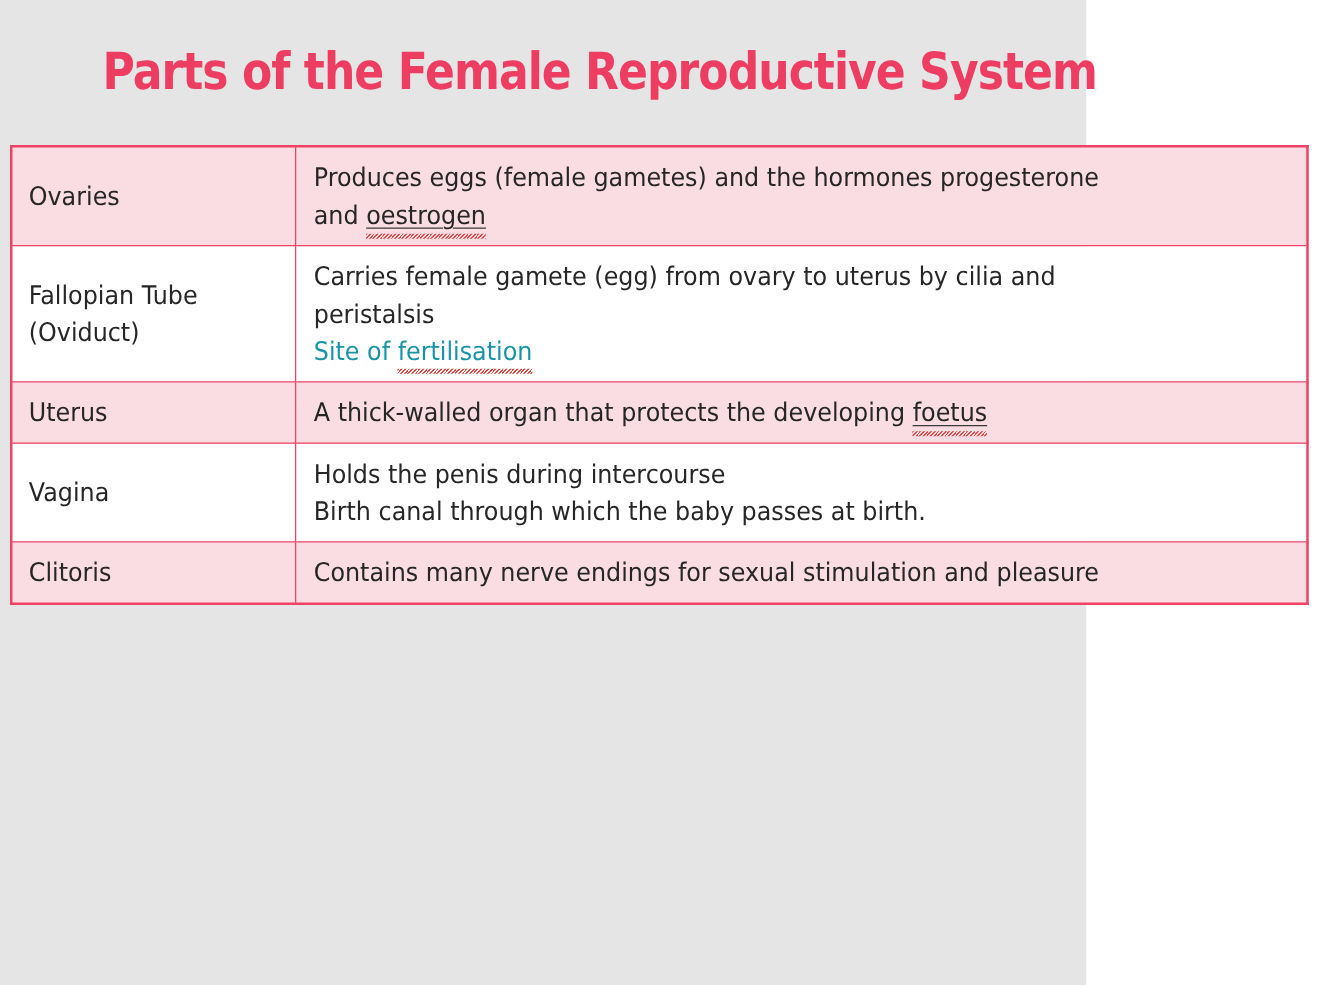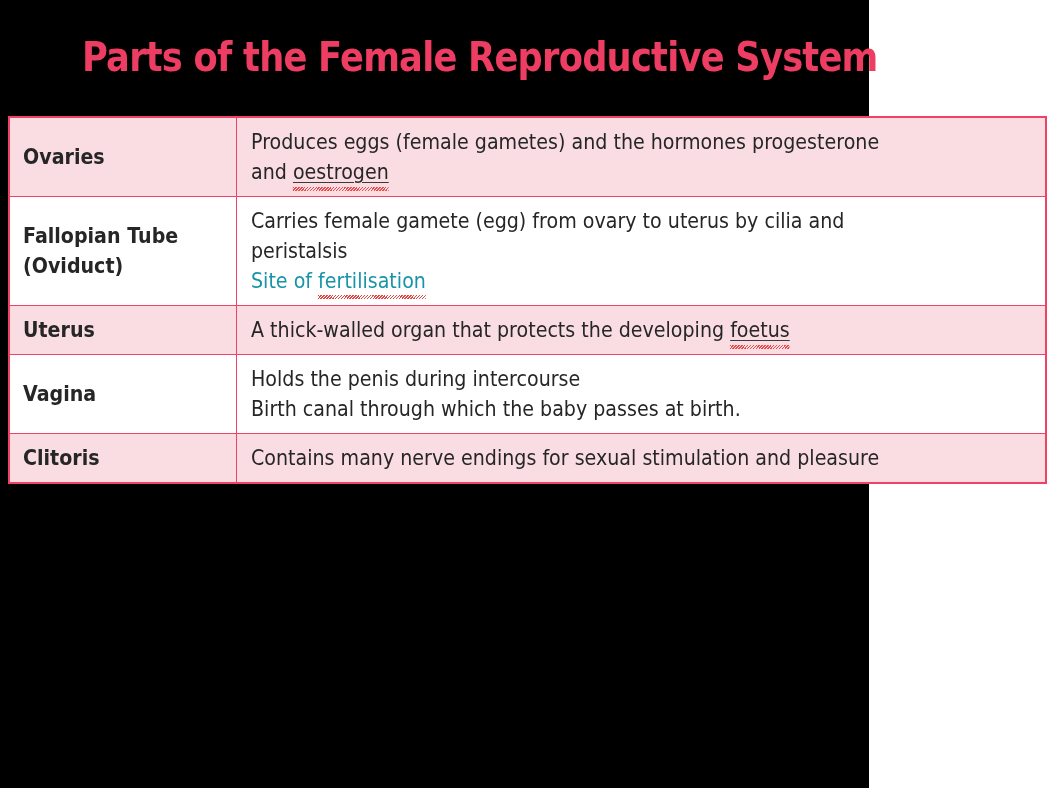--- a/index.html
+++ b/index.html
@@ -11,21 +11,21 @@
     width: 1057px;
     height: 788px;
     overflow: hidden;
     font-family: "DejaVu Sans", "Liberation Sans", sans-serif;
   }
 
   #page {
     position: relative;
     width: 869px;
     height: 788px;
-    background: #000000;
+    background: #e5e5e5;
   }
 
   
   #title-bar {
     position: absolute;
     left: 0;
     top: 28px;
     width: 1057px;
     height: 60px;
   }
@@ -67,21 +67,20 @@
     color: #262626;
     font-family: "DejaVu Sans", "Liberation Sans", sans-serif;
     font-size: 20.5px;
     line-height: 30px;
     padding: 9px 10px 9px 14px;
     transform-origin: left center;
   }
   #parts-table td.name-cell {
     padding-left: 13px;
     padding-right: 6px;
-    font-weight: bold;
   }
   #parts-table td.desc-cell {
     padding-left: 14px;
   }
 
   .cell-text {
     display: block;
     transform: scaleX(0.93);
     transform-origin: left center;
     width: 107.5%;

